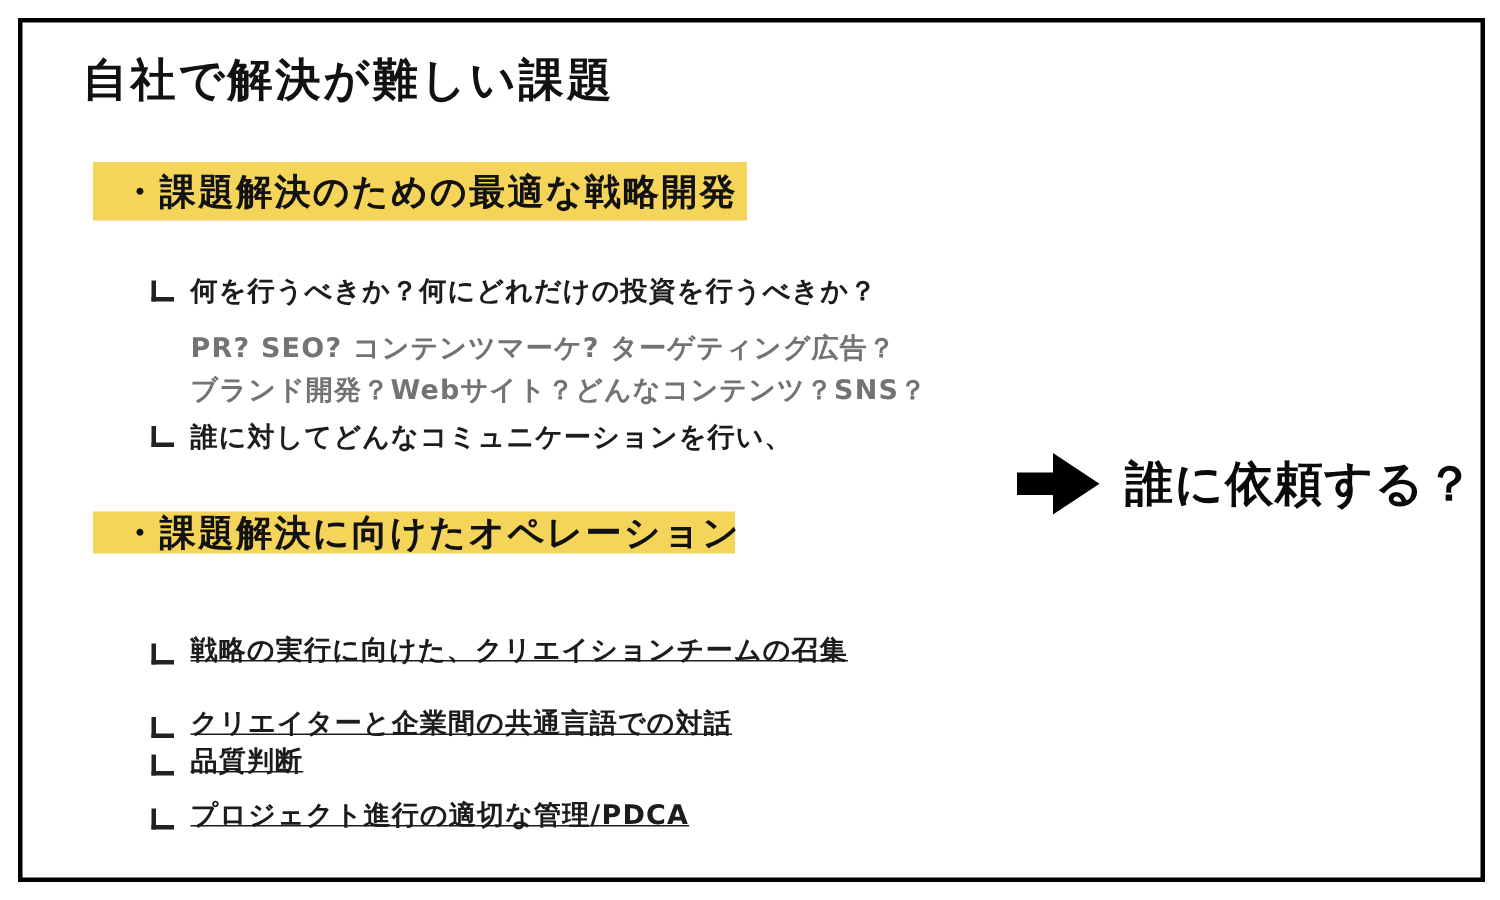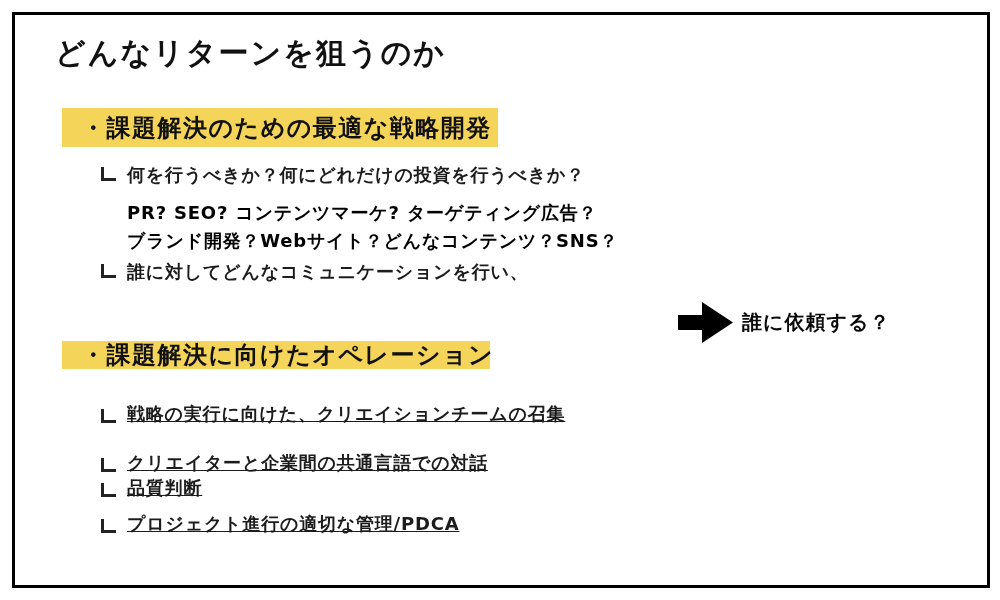--- a/index.html
+++ b/index.html
@@ -50,59 +50,60 @@
 
   .item {
     position: absolute;
     left: 85px;
     font-size: 18px;
     font-weight: bold;
     letter-spacing: 0.8px;
     line-height: 28px;
     color: #1c1c1c;
     white-space: nowrap;
+    margin-top: 20px;
   }
   .item .itext { padding-left: 27px; }
   .lmark {
     position: absolute;
     left: 1px;
     top: 6px;
     width: 12px;
     height: 11px;
     border-left: 3px solid #222222;
     border-bottom: 3px solid #222222;
   }
-  .blueline { color: #000000; }
+  .blueline { color: #737373; }
   .blue-block { margin-top: 10px; }
 
   .item-single { line-height: 22px; text-decoration: underline; }
 
   .callout {
     position: absolute;
     left: 663px;
     top: 285px;
     display: flex;
     align-items: center;
   }
   .arrow-icon { width: 56px; height: 45px; display: block; }
   .callout-text {
-    margin: 0 0 0 8px;
-    font-size: 20px;
+    margin: 0 0 0 16px;
+    font-size: 32px;
     font-weight: bold;
     letter-spacing: 1px;
     color: #0a0a0a;
     white-space: nowrap;
   }
 </style>
 </head>
 <body>
 
 <div class="slide">
 
-  <h1 class="title">どんなリターンを狙うのか</h1>
+  <h1 class="title">自社で解決が難しい課題</h1>
 
   <div class="heading heading-strategy">・課題解決のための最適な戦略開発</div>
 
   <div class="item" style="top:146px;">
     <span class="lmark"></span>
     <div class="itext">
       <div>何を行うべきか？何にどれだけの投資を行うべきか？</div>
       <div class="blue-block">
         <div class="blueline">PR? SEO? コンテンツマーケ? ターゲティング広告？</div>
         <div class="blueline">ブランド開発？Webサイト？どんなコンテンツ？SNS？</div>

